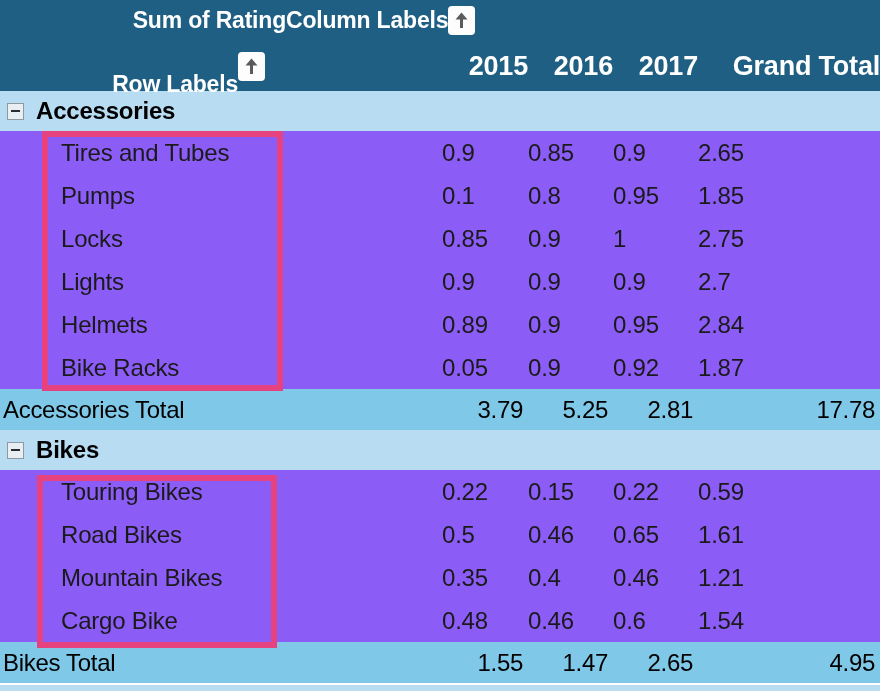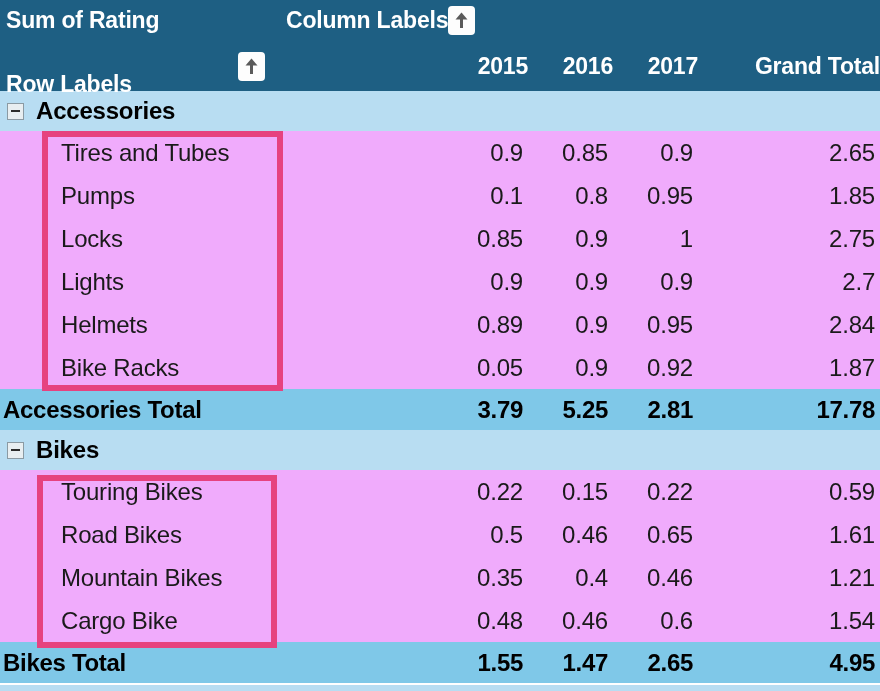--- a/index.html
+++ b/index.html
@@ -45,20 +45,21 @@
   }
   tr.hdr-top { height: 41px; }
   tr.hdr-cols { height: 50px; }
 
   .hdr-flex {
     display: flex;
     align-items: center;
     height: 41px;
     padding-left: 6px;
     box-sizing: border-box;
+    text-align: right;
   }
   .hdr-flex.tall { height: 50px; }
 
   .hdr-text {
     font-size: 23px;
     font-weight: bold;
     letter-spacing: -0.2px;
     white-space: nowrap;
   }
   .sum-of-rating { width: 280px; }
@@ -73,21 +74,21 @@
     height: 29px;
     background: #fdfdfd;
     border-radius: 4px;
     flex: 0 0 auto;
   }
   .sort-btn svg { display: block; }
 
   td.num-head {
     text-align: right;
     padding-right: 5px;
-    font-size: 23px;
+    font-size: 27px;
     font-weight: bold;
     letter-spacing: -0.2px;
     white-space: nowrap;
   }
 
   
   tr.grp td {
     background: #b8ddf2;
     height: 40px;
     padding: 0;
@@ -120,41 +121,41 @@
   }
   .grp-name {
     font-size: 24px;
     font-weight: bold;
     color: #000000;
     letter-spacing: -0.2px;
     white-space: nowrap;
   }
 
   tr.item td {
-    background: #f0abfc;
+    background: #8b5cf6;
     height: 43px;
     padding: 0;
     border: 0;
     color: #1a1a1a;
     font-size: 24px;
     letter-spacing: -0.2px;
     vertical-align: middle;
     white-space: nowrap;
   }
   tr.item td.lbl { padding-left: 61px; }
-  tr.item td.num { text-align: right; padding-right: 5px; }
+  tr.item td.num { padding-right: 5px; }
 
   tr.total td {
     background: #7fc8e8;
     height: 41px;
     padding: 0;
     border: 0;
     color: #000000;
     font-size: 24px;
-    font-weight: bold;
+    font-weight: normal;
     letter-spacing: -0.3px;
     vertical-align: middle;
     white-space: nowrap;
   }
   tr.total td.lbl { padding-left: 3px; }
   tr.total td.num { text-align: right; padding-right: 5px; }
 
   
   .bottom-strip {
     position: absolute;

